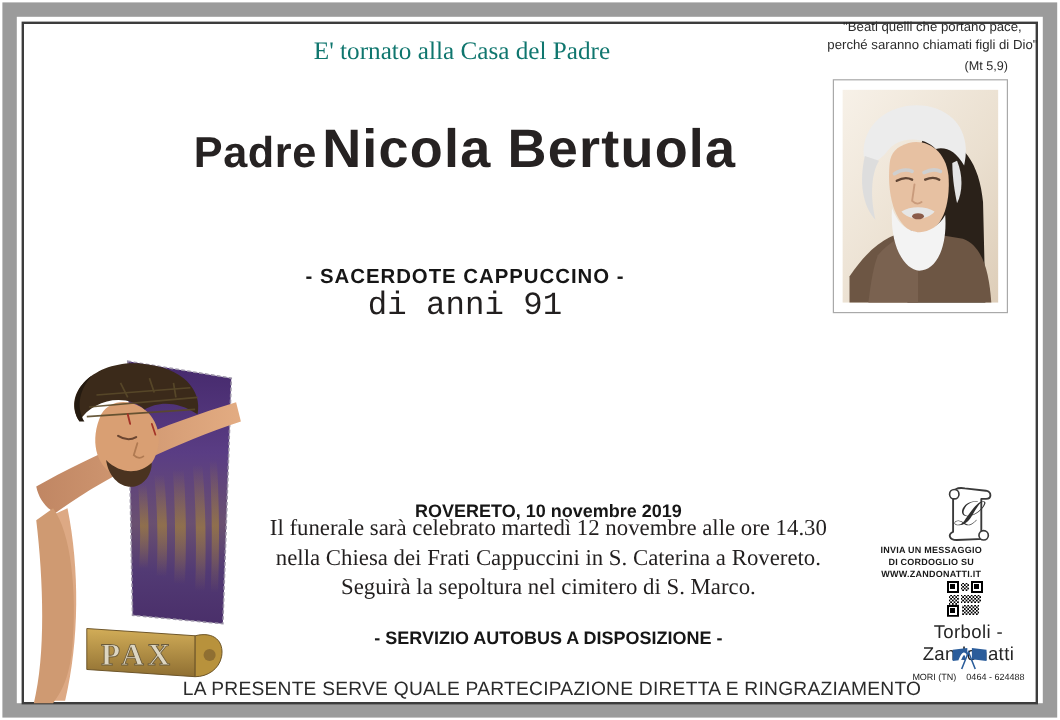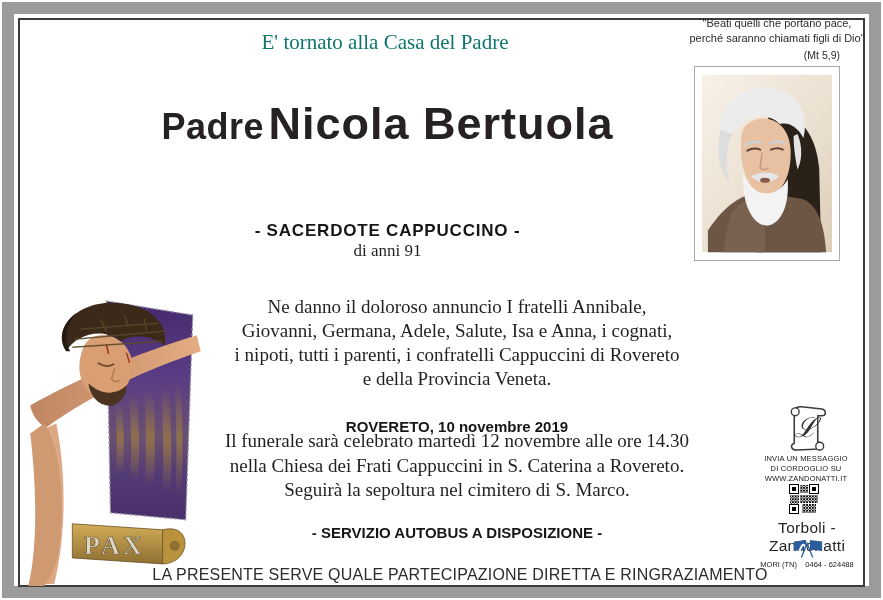--- a/index.html
+++ b/index.html
@@ -24,37 +24,37 @@
   .photo-frame { left:694px; top:66px; width:130px; height:179px; background:#fff;
     border:1px solid #a9a9a9; padding:7px; }
   .photo-frame svg { display:block; width:100%; height:100%; }
 
   .title-line { left:80px; top:98px; width:615px; white-space:nowrap; }
   .title-prefix { font-size:36px; font-weight:bold; color:#262222; letter-spacing:0.5px; }
   .title-name { font-size:45px; font-weight:bold; color:#262222; letter-spacing:1px; }
 
   .subtitle { left:90px; top:205px; width:595px; font-size:17px; font-weight:bold;
     letter-spacing:0.8px; color:#161616;margin-top:16px; }
-  .age-line { left:90px; top:241px; width:595px; font-family:Liberation Serif, serif;
-    font-size:17px; color:#221f1f; }
+  .age-line { left:90px; top:241px; width:595px; font-family:Liberation Mono, monospace;
+    font-size:27px; color:#221f1f; }
 
   .artwork { left:14px; top:283px; width:216px; height:306px; }
   .artwork svg { display:block; width:100%; height:100%; }
 
   .announcement { left:218px; top:295px; width:478px; font-family:"Liberation Serif", serif;
     font-size:19px; line-height:1.26; color:#221f1f; }
   .date-line { left:218px; top:418px; width:478px; font-size:15px; font-weight:bold; color:#161616; }
   .funeral-info { left:218px; top:429px; width:478px; font-family:"Liberation Serif", serif;
     font-size:19px; line-height:1.3; color:#221f1f; }
   .bus-line { left:218px; top:524px; width:478px; font-size:15px; font-weight:bold; color:#161616; }
   .closing-line { left:60px; top:566px; width:800px; font-size:16px; color:#2b2b2b; letter-spacing:0.2px; }
 
   .fh-scroll { left:779px; top:405px; width:54px; height:47px; }
   .fh-scroll svg { width:100%; height:100%; display:block; }
-  .fh-message { left:746px; top:454px; width:120px; font-size:7.5px; font-weight:normal;
+  .fh-message { left:716px; top:454px; width:120px; font-size:7.5px; font-weight:bold;
     line-height:1.35; color:#1a1a1a; letter-spacing:0.2px; }
   .fh-qr { left:788px; top:484px; width:32px; height:30px; }
   .fh-qr svg { width:100%; height:100%; display:block; }
   .fh-name { left:738px; top:519px; width:138px; font-size:15.5px; color:#262626; letter-spacing:0.3px; }
   .fh-logo { left:792px; top:539px; width:32px; height:20px; }
   .fh-logo svg { width:100%; height:100%; display:block; }
   .fh-phone { left:738px; top:560px; width:138px; font-size:7.5px; color:#1a1a1a; white-space:pre; }
 </style>
 </head>
 <body>
@@ -160,24 +160,20 @@
       <path d="M74,100 C76,114 86,124 98,122 C106,120 112,112 112,102 C102,112 86,112 74,100 Z" fill="#4a3320"></path>
       <path d="M92,62 l2,8" stroke="#a33327" stroke-width="1.6" stroke-linecap="round"></path>
       <path d="M112,70 l3,9" stroke="#a33327" stroke-width="1.4" stroke-linecap="round"></path>
       <path d="M58,240 L148,246 L148,280 L58,274 Z" fill="url(#goldG)" stroke="#6a5226" stroke-width="0.8"></path>
       <path d="M148,246 C164,242 172,251 170,263 C168,274 158,280 148,280 Z" fill="#b8923c" stroke="#6a5226" stroke-width="0.8"></path>
       <circle cx="160" cy="262" r="5" fill="#8f6f32"></circle>
       <text x="100" y="270" text-anchor="middle" font-family="Liberation Serif, serif" font-size="26" font-weight="bold" letter-spacing="3" fill="#ddd6c2" stroke="#6a5a3a" stroke-width="0.7">PAX</text>
     </svg>
   </div>
 
-  <div class="abs announcement center preline">Ne danno il doloroso annuncio I fratelli Annibale,
-Giovanni, Germana, Adele, Salute, Isa e Anna, i cognati,
-i nipoti, tutti i parenti, i confratelli Cappuccini di Rovereto
-e della Provincia Veneta.</div>
 
   <div class="abs date-line center">ROVERETO, 10 novembre 2019</div>
 
   <div class="abs funeral-info center preline">Il funerale sarà celebrato martedì 12 novembre alle ore 14.30
 nella Chiesa dei Frati Cappuccini in S. Caterina a Rovereto.
 Seguirà la sepoltura nel cimitero di S. Marco.</div>
 
   <div class="abs bus-line center">- SERVIZIO AUTOBUS A DISPOSIZIONE -</div>
 
   <div class="abs closing-line center">LA PRESENTE SERVE QUALE PARTECIPAZIONE DIRETTA E RINGRAZIAMENTO</div>

